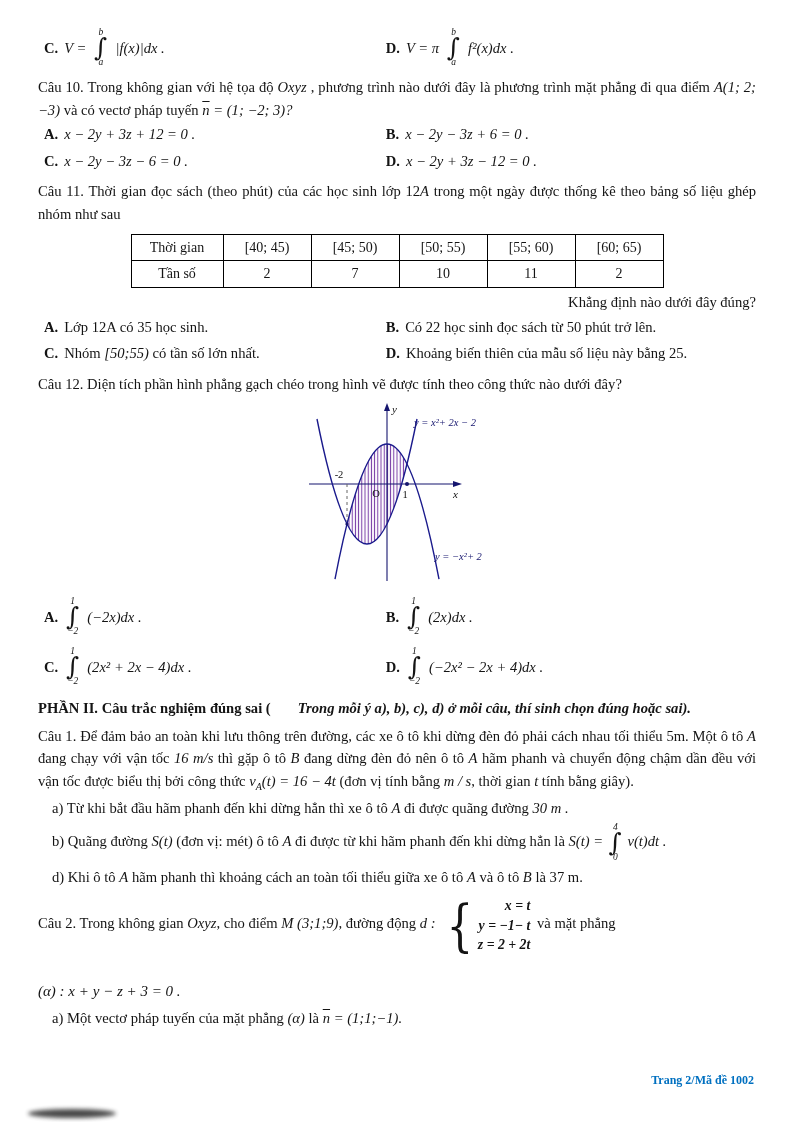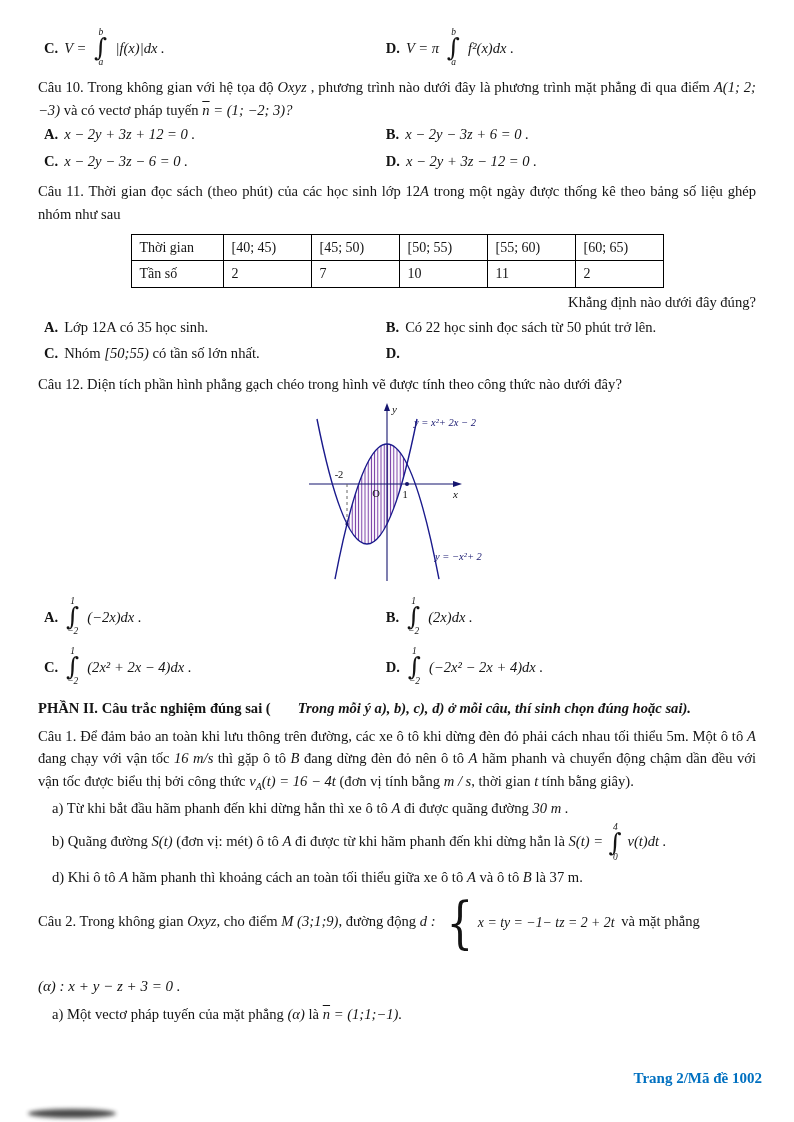--- a/index.html
+++ b/index.html
@@ -17,32 +17,32 @@
   .msub { font-style:italic; font-size:10px; vertical-align:sub; }
   .nbar { font-style:italic; text-decoration:overline; }
   .olabel { font-weight:bold; white-space:nowrap; }
   .opt-grid { display:grid; grid-template-columns:48% 52%; row-gap:4px; margin:2px 0 8px 6px; }
   .opt  { display:flex; align-items:baseline; gap:6px; }
   .optm { display:flex; align-items:center;  gap:6px; }
   .intg { display:inline-flex; flex-direction:column; align-items:center; vertical-align:middle; line-height:1; margin:0 2px; }
   .intg .lim  { font-size:9.5px; font-style:italic; line-height:1.05; }
   .intg .sign { font-size:25px; line-height:.8; font-family:"DejaVu Serif", serif; }
   .freq-table { border-collapse:collapse; margin:8px auto 3px auto; font-size:14px; }
-  .freq-table td { border:1px solid #000; text-align:left; padding:2px 8px; min-width:88px; height:25px; }
+  .freq-table td { border:1px solid #000; text-align:center; padding:2px 8px; min-width:88px; height:25px; }
   .freq-table td:first-child { min-width:92px; }
   .prompt { margin:0 0 2px 66px;text-align:right; }
   .figure { text-align:center; margin:4px 0 6px 0; }
   .part2-head { margin:10px 0 5px 0; font-weight:bold; }
   .part2-head .it { font-style:italic;margin-left:27px; }
   .item { margin:3px 0 3px 14px; }
   .system { display:inline-flex; align-items:center; vertical-align:middle; margin:0 3px; }
   .system .brace { font-family:"DejaVu Serif", serif; font-size:56px; line-height:.95; transform:scaleX(.75); font-weight:normal; }
-  .system .lines { display:flex; flex-direction:row; font-style:italic; font-weight:normal; font-size:13.8px; line-height:1.4; text-align:right; }
+  .system .lines { display:flex; flex-direction:column; font-style:italic; font-weight:bold; font-size:13.8px; line-height:1.4; text-align:right; }
   .alpha-line { margin:26px 0 4px 0; font-size:15px; }
-  .footer { position:absolute; right:32px; bottom:32px; font-weight:bold; font-size:15px; color:var(--accent_blue,#0070c0); }
+  .footer { position:absolute; right:40px; bottom:32px; font-weight:bold; font-size:12px; color:var(--accent_blue,#0070c0); }
   .artifact { position:absolute; left:28px; bottom:4px; width:88px; height:9px; background:#2a2a2a; border-radius:50%; filter:blur(2px); opacity:.85; }
   
   .axis { stroke:#15156e; stroke-width:1.1; }
   .axisfill { fill:#15156e; }
   .curve { stroke:var(--curve_blue,#1a1a8c); stroke-width:1.4; fill:none; }
   .dashed { stroke:#666; stroke-width:1; stroke-dasharray:3,3; }
   .hatchline { stroke:var(--hatch_purple,#7030a0); stroke-width:1; }
   .dot { fill:#15156e; }
   .glabel  { font-family:"Liberation Serif", serif; font-style:italic; font-size:11px; fill:#111; }
   .glabel2 { font-family:"Liberation Serif", serif; font-size:10.5px; fill:#111; }
@@ -141,20 +141,21 @@
       <span>Có 22 học sinh đọc sách từ 50 phút trở lên.</span>
     </div>
     <div class="opt">
       <span class="olabel">C.</span>
       <span><span>Nhóm</span>
         <span class="math">[50;55)</span>
         <span>có tần số lớn nhất.</span></span>
     </div>
     <div class="opt">
       <span class="olabel">D.</span>
+      <span>Khoảng biến thiên của mẫu số liệu này bằng 25.</span>
     </div>
   </div>
 
   <p class="para">
     <span class="qnum">Câu 12.</span>
     <span>Diện tích phần hình phẳng gạch chéo trong hình vẽ được tính theo công thức nào dưới đây?</span>
   </p>
   <div class="figure">
     <svg width="220" height="185" viewBox="0 0 220 185">
       <defs>

